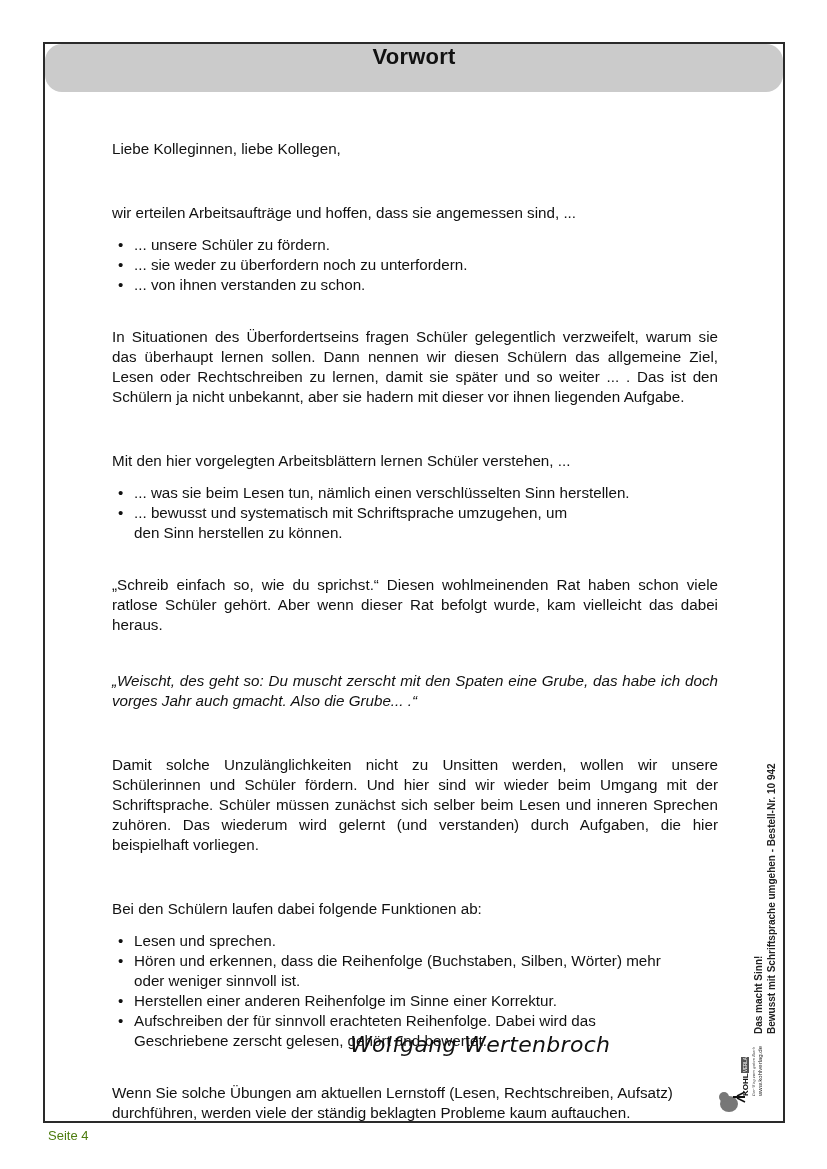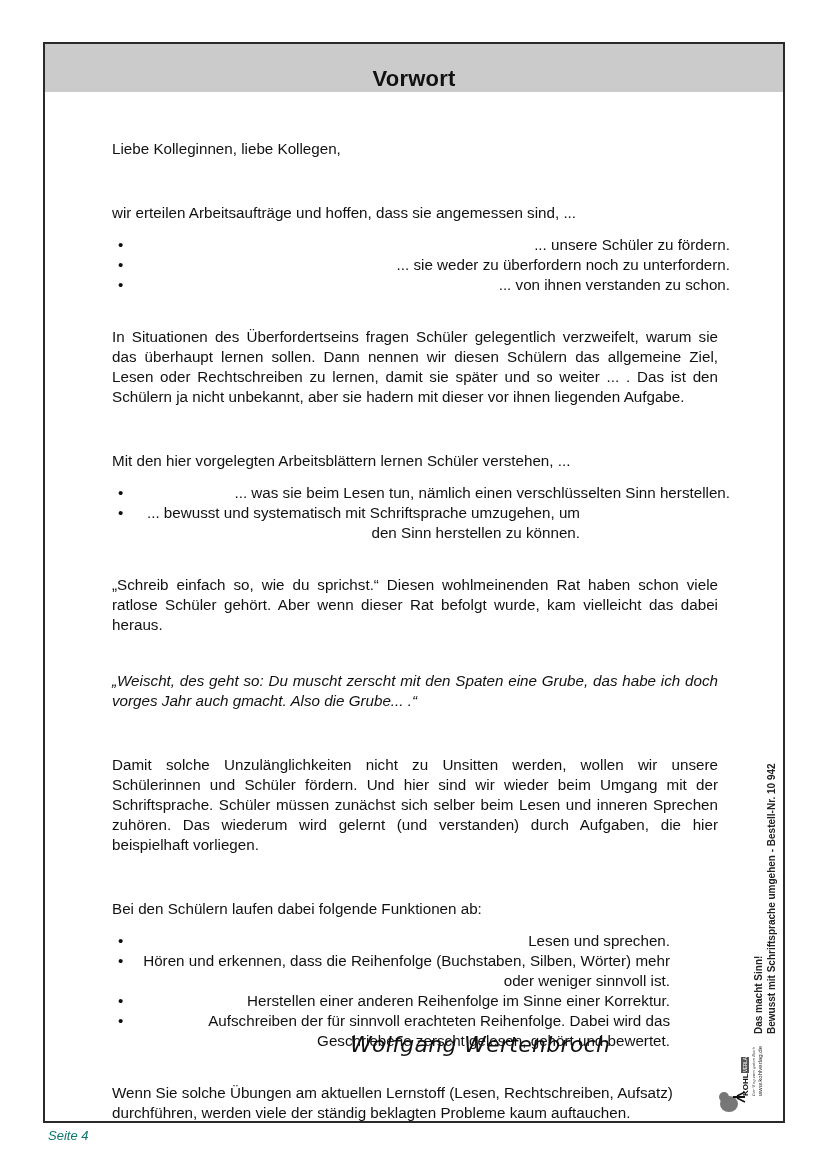--- a/index.html
+++ b/index.html
@@ -1,40 +1,40 @@
 <!DOCTYPE html>
 <html><head>
 <meta charset="utf-8">
 <style>
   html, body { margin:0; padding:0; background:#ffffff; }
   body { width:827px; height:1169px; position:relative; overflow:hidden;
          font-family:"Liberation Sans", sans-serif; color:#111; }
   .frame { position:absolute; left:43px; top:42px; width:738px; height:1077px;
            border:2px solid #2a2a2a; box-sizing:content-box; }
   .header-band { position:absolute; left:0; top:0; right:0; height:48px; background:#cbcbcb;
-                 display:flex; align-items:flex-end; justify-content:center; }
+                 display:flex; align-items:flex-start; justify-content:center;border-radius:17px; }
   .header-title { font-size:22px; font-weight:bold; letter-spacing:0.2px; color:#111; }
   .content { position:absolute; left:55px; top:95px; width:630px; font-size:15.2px; line-height:20px; }
   .content p { margin:12px; }
   .gap-l { height:20px; }
   .gap-m { height:12px; }
-  ul.bullets { list-style:none; margin:6px 0 0 0; padding:0 0 0 18px;text-align:right; }
+  ul.bullets { list-style:none; margin:6px 0 0 0; padding:0 0 0 18px; }
   ul.bullets li { position:relative; padding-left:16px; }
   ul.bullets li::before { content:"\2022"; position:absolute; left:0; top:0; }
   .italic { font-style:italic; }
   .justify { text-align:justify; }
   .signature { position:absolute; left:305px; top:988px; font-family:"DejaVu Sans", sans-serif;
                font-style:italic; font-weight:normal; font-size:22px; letter-spacing:0.3px; color:#111; }
   .side-imprint { position:absolute; left:694px; top:675px; width:48px; height:390px; }
   .side-line1, .side-line2 { position:absolute; white-space:nowrap; font-weight:bold; font-size:10px;
                   transform-origin:left top; transform:rotate(-90deg); color:#222; }
   .side-line1 { left:14px; top:315px; }
   .side-line2 { left:27px; top:315px; }
   .logo { position:absolute; left:670px; top:990px; width:50px; height:82px; }
-  .footer { position:absolute; left:48px; top:1128px; font-size:13px; font-style:italic; color:#0f766e; }
+  .footer { position:absolute; left:48px; top:1128px; font-size:13px; color:#4d7c0f; }
 </style>
 </head>
 <body>
 
 <div class="frame">
   <div class="header-band">
     <span class="header-title">Vorwort</span>
   </div>
 
   <div class="content">

